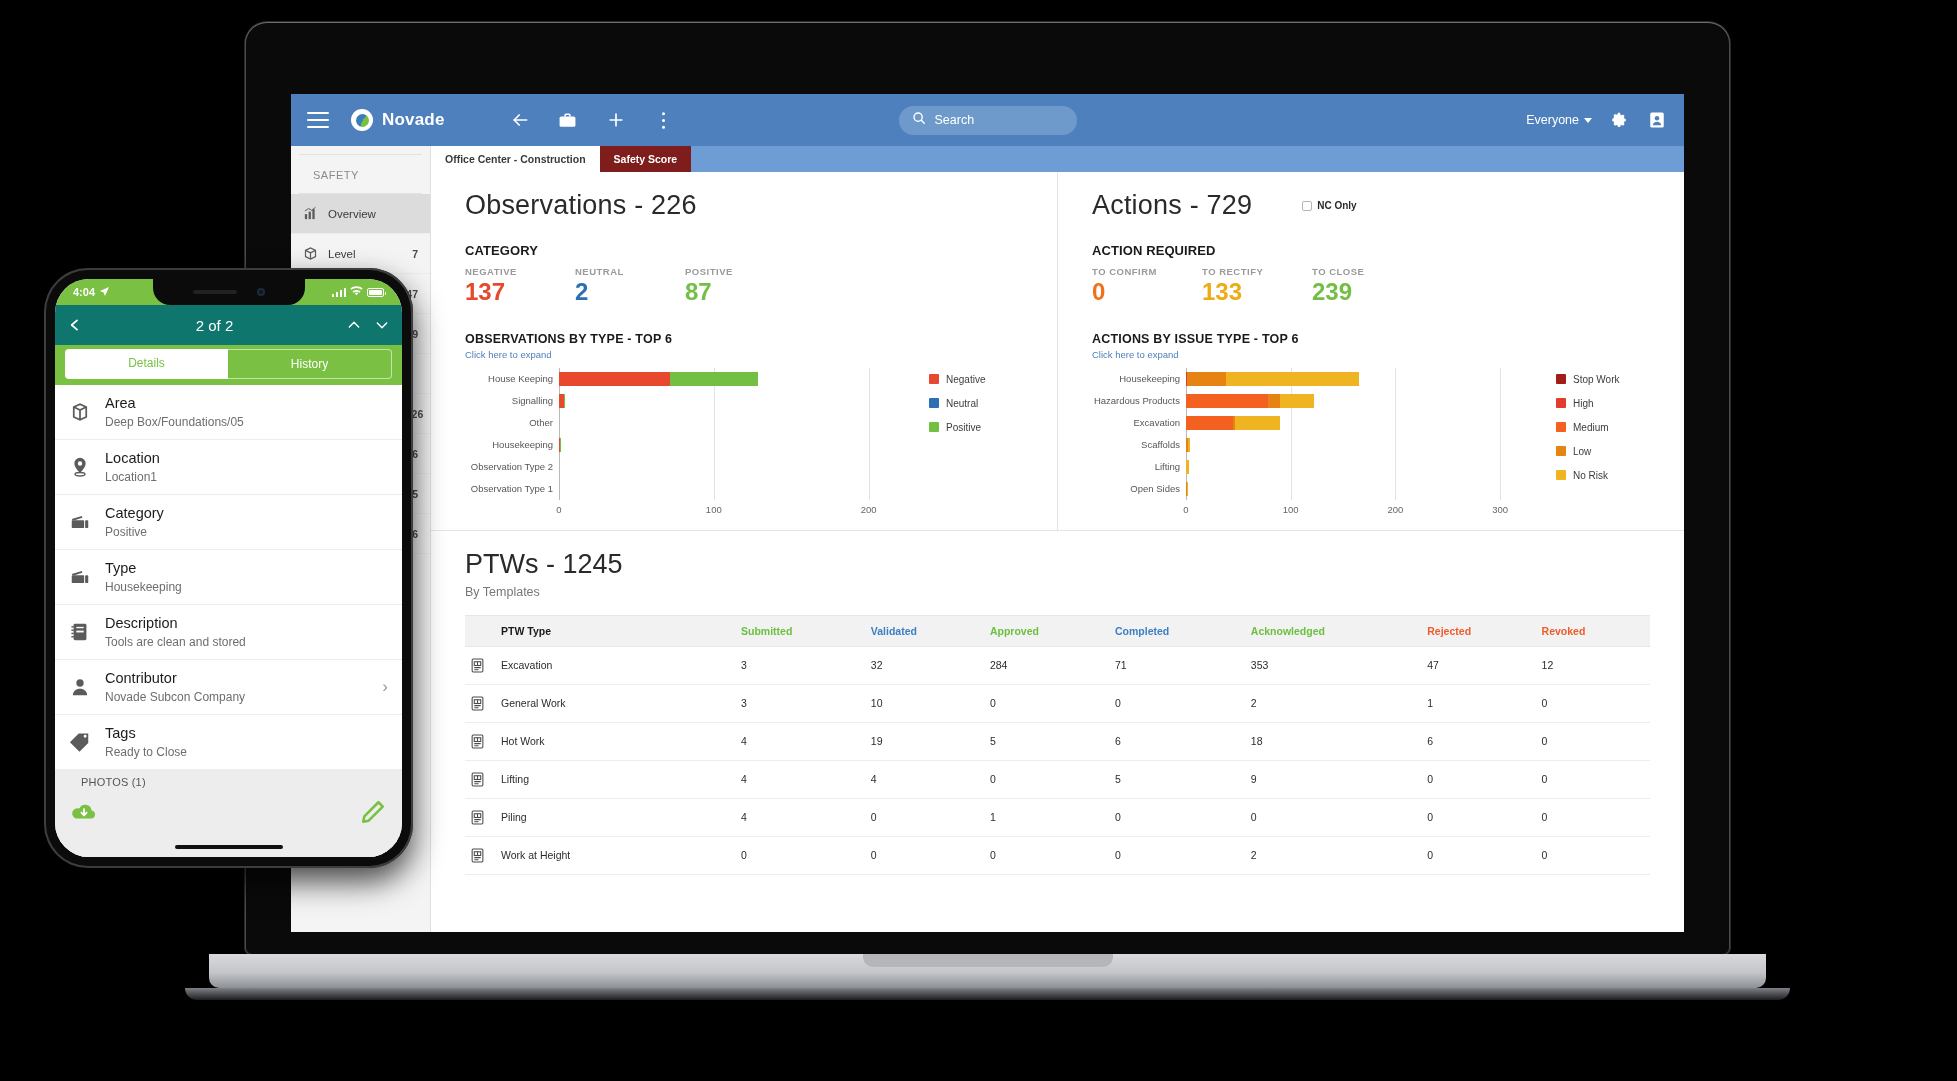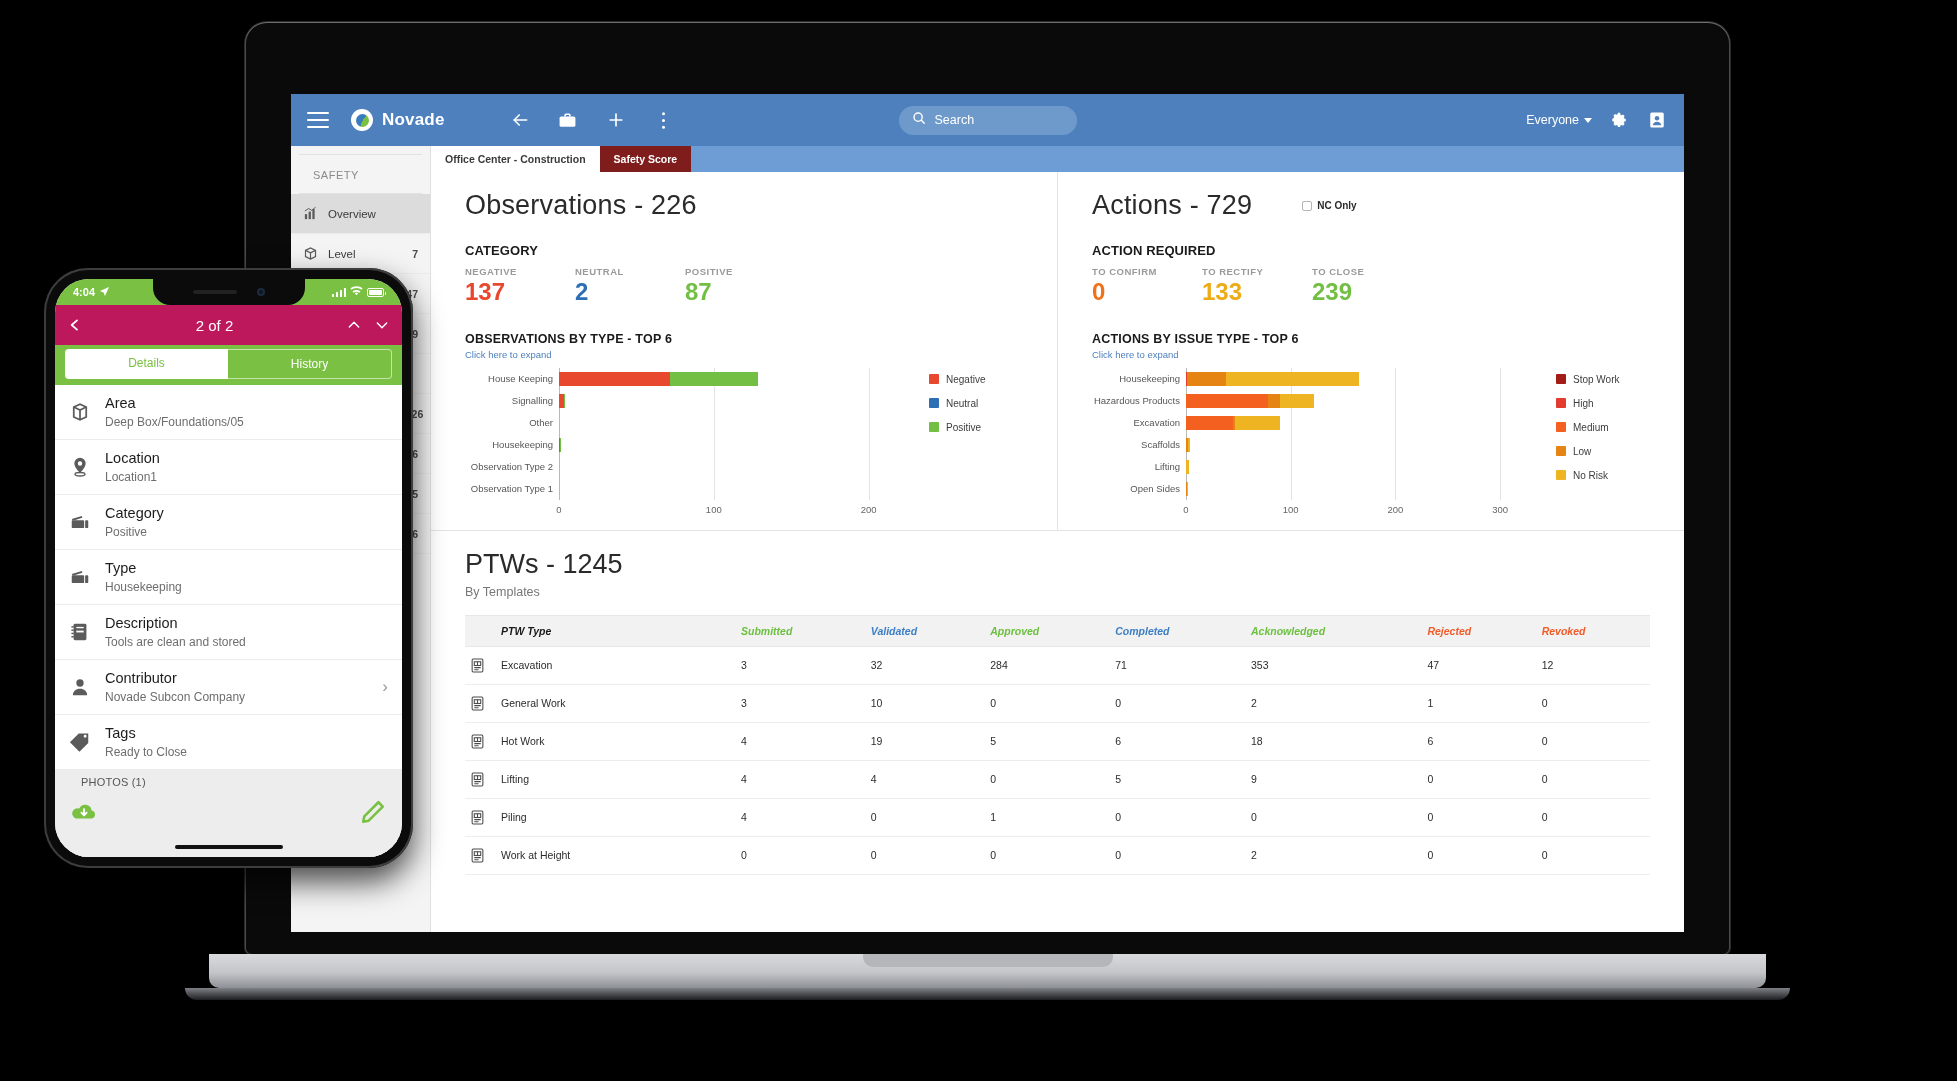--- a/index.html
+++ b/index.html
@@ -132,21 +132,21 @@
   .lg-item { display:flex; align-items:center; gap:7px; margin-bottom: 13px; font-size:10px; color:#3d3d3d; }
   .lg-sw { width:10px; height:10px; border-radius:1px; flex:0 0 10px; }
 
   
   .ptw { padding: 18px 34px 0; }
   .ptw-title { font-size:27px; font-weight:400; color:#2a2a2a; }
   .ptw-sub { font-size:12.5px; color:#777; margin-top: 5px; }
   table.ptw-t { width:100%; border-collapse:collapse; margin-top: 16px; }
   table.ptw-t th {
     background:#f2f2f2; font-size:10.5px; font-weight:700; text-align:left;
-    padding: 9px 6px; border-top:1px solid #e7e7e7; border-bottom:1px solid #e7e7e7;font-style:italic;
+    padding: 9px 6px; border-top:1px solid #e7e7e7; border-bottom:1px solid #e7e7e7;
   }
   table.ptw-t td {
     font-size:10.5px; color:#2c2c2c; padding: 11px 6px; border-bottom:1px solid #ededed;
   }
   .c-ico { width: 30px; }
   .c-type { width: 240px; }
   .ptw-ico { width:13px; height:15px; color:#4b4b4b; }
   .ptw-ico svg{display:block;}
 
   
@@ -171,21 +171,21 @@
     justify-content:space-between; padding: 0 18px; font-size:11px; font-weight:700;
   }
   .sb-time { display:flex; align-items:center; gap:4px; }
   .sb-right { display:flex; align-items:center; gap:4px; }
   .bars { display:flex; align-items:flex-end; gap:1.5px; height:9px; }
   .bars i { width:2.5px; background:#fff; border-radius:.5px; display:block; }
   .batt { width:17px;height:9px;border:1px solid #fff;border-radius:2px;position:relative; }
   .batt:after{content:"";position:absolute;left:1px;top:1px;bottom:1px;right:1px;background:#fff;border-radius:1px;}
   .batt:before{content:"";position:absolute;right:-3px;top:3px;width:1.5px;height:3px;background:#fff;border-radius:0 1px 1px 0;}
 
-  .ph-nav { height: 40px; background:#be185d; color:#fff; display:flex; align-items:center; padding: 0 12px; }
+  .ph-nav { height: 40px; background:#0f766e; color:#fff; display:flex; align-items:center; padding: 0 12px; }
   .ph-title { flex:1; text-align:center; font-size:15px; }
   .chev { width:16px;height:16px; }
   .ph-tabs { background:#7ac143; padding: 4px 10px 6px; display:flex; }
   .ph-tab {
     flex:1; text-align:center; font-size:12px; padding: 7px 0; color:#fff; cursor:pointer;
   }
   .ph-tab.on { background:#fff; color:#7ac143; border-radius: 4px 0 0 4px; }
   .ph-tab.off { border:1px solid rgba(255,255,255,.55); border-left:0; border-radius: 0 4px 4px 0; }
 
   .ph-list { background:#fff; }

